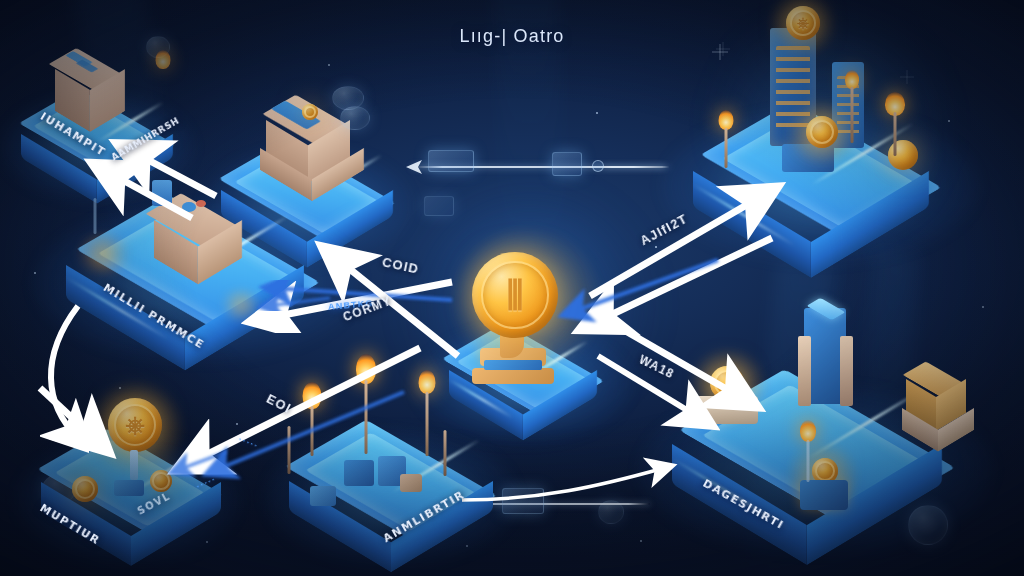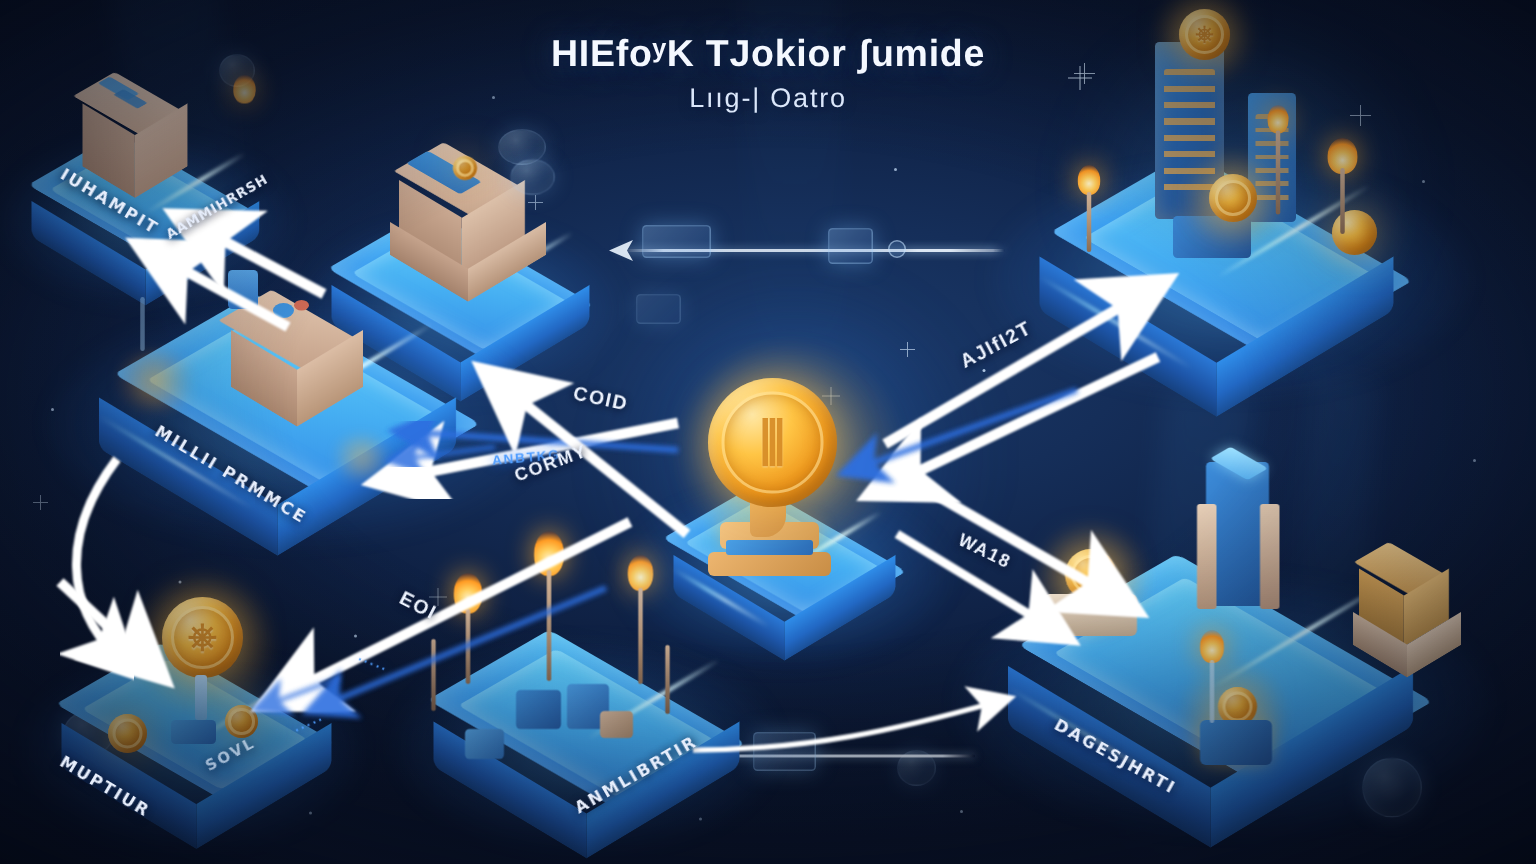--- a/index.html
+++ b/index.html
@@ -226,21 +226,20 @@
   <div class="sparkle" style="left:352px;top:130px;width:10px;height:10px;opacity:.55;"></div>
   <div class="sparkle" style="left:22px;top:330px;width:10px;height:10px;opacity:.5;"></div>
 
   <div class="bubble" style="left:908px;top:505px;width:40px;height:40px;"></div>
   <div class="bubble" style="left:332px;top:86px;width:32px;height:24px;"></div>
   <div class="bubble" style="left:42px;top:474px;width:34px;height:30px;"></div>
   <div class="bubble" style="left:598px;top:500px;width:26px;height:24px;opacity:.7;"></div>
   <div class="bubble" style="left:146px;top:36px;width:24px;height:22px;opacity:.8;"></div>
 
   <div id="title-block">
-    <div id="title-main">HIEfoʸK TJokior ʃumide</div>
     <div id="title-sub">Lııg-| Oatro</div>
   </div>
 
   <div class="rail-line" style="left:412px;top:166px;width:252px;"></div>
   <div class="rail-icon" style="left:428px;top:150px;width:46px;height:22px;"></div>
   <div class="rail-icon" style="left:552px;top:152px;width:30px;height:24px;"></div>
   <div class="tiny-dot" style="left:592px;top:160px;width:12px;height:12px;border:1px solid rgba(200,228,255,.55);background:rgba(120,180,250,.15);"></div>
   <svg style="position:absolute;left:404px;top:158px;width:22px;height:18px;">
     <path d="M2 9 L18 2 L14 9 L18 16 Z" fill="rgba(235,245,255,.9)"></path>
   </svg>

